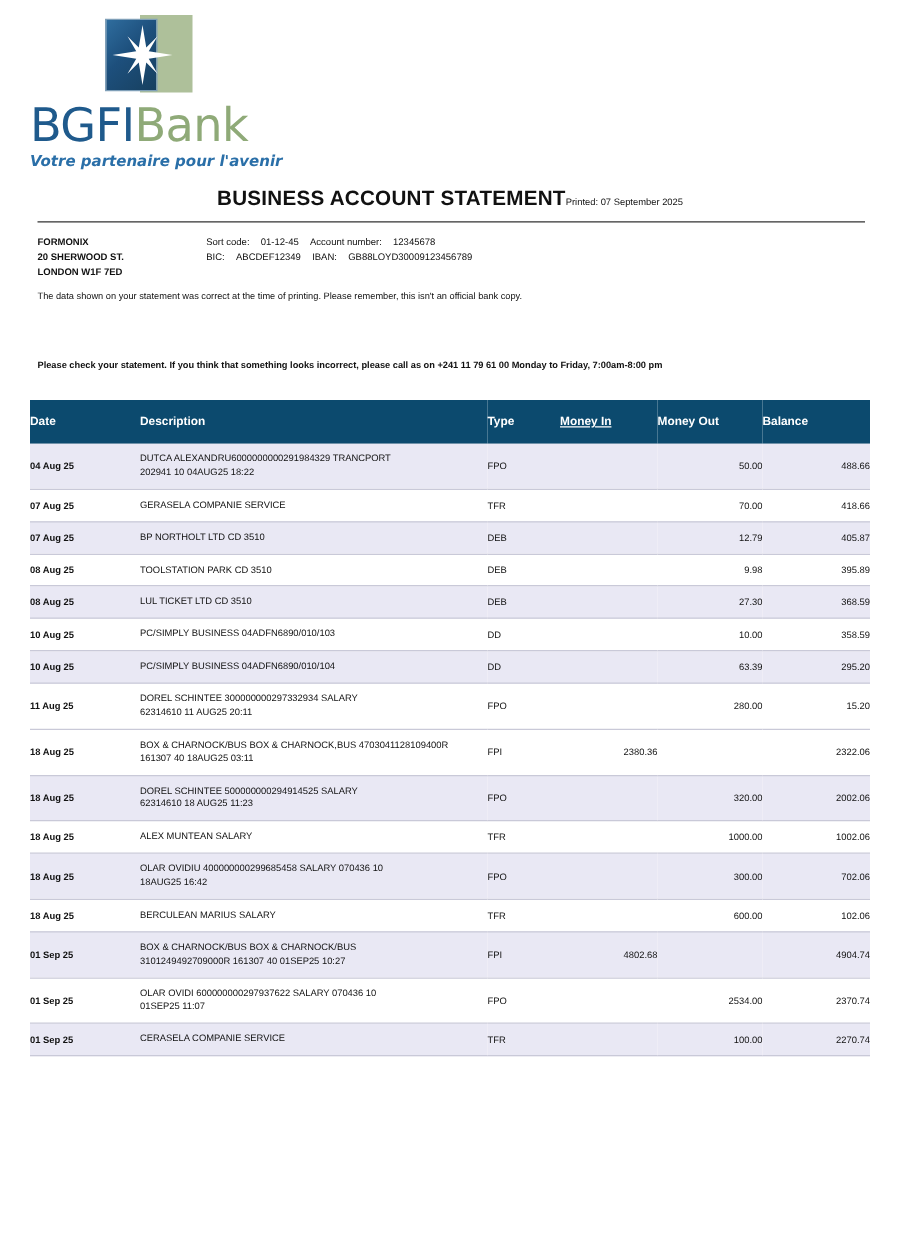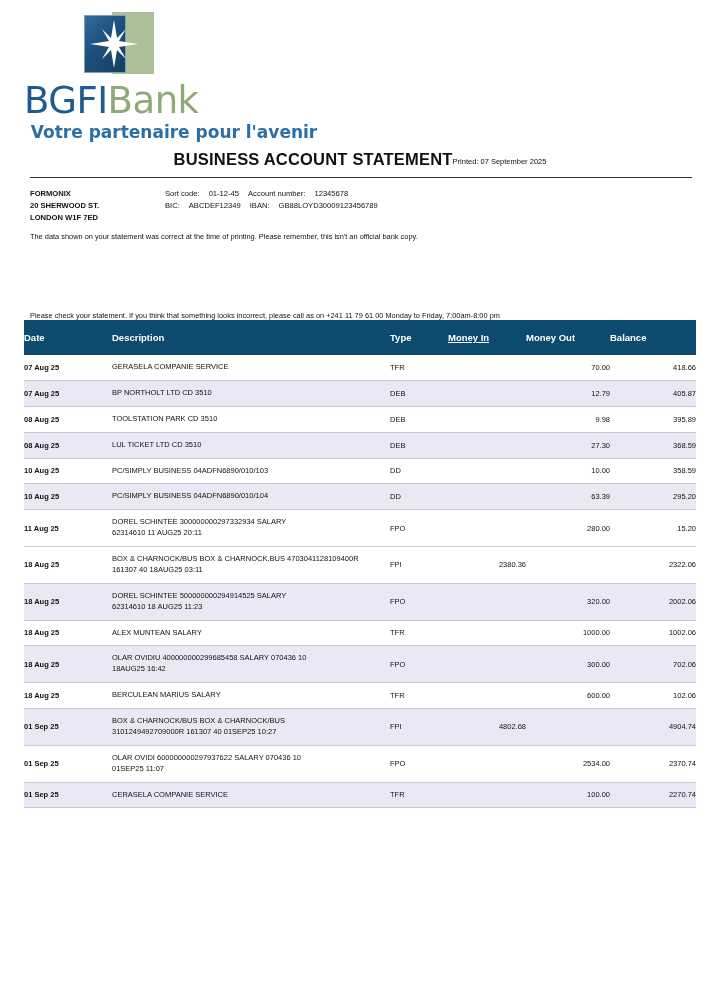--- a/index.html
+++ b/index.html
@@ -66,25 +66,25 @@
     margin-top: 6px;
     font-size: 37px;
     letter-spacing: -0.5px;
     line-height: 1;
     font-family: "DejaVu Sans", sans-serif;
   }
   .logo-word .bgfi { color: #1f5a8c; font-weight: 400; }
   .logo-word .bank { color: #8faa78; font-weight: 400; }
   .logo-tag {
     margin-top: 3px;
-    font-size: 17px;
+    font-size: 12px;
+    font-style: italic;
     font-weight: bold;
     color: #2a6fa8;
     font-family: "DejaVu Sans", sans-serif;
-    text-align: center;
   }
 
   
   .title-row {
     position: absolute;
     left: 30px;
     top: 150px;
     width: 660px;
     display: flex;
     align-items: flex-end;
@@ -138,23 +138,22 @@
     left: 30px;
     top: 232px;
     font-size: 7.4px;
     color: #111;
   }
   .notice-2 {
     position: absolute;
     left: 30px;
     top: 287px;
     font-size: 7.4px;
-    font-weight: normal;
-    color: #111;
-    margin-top: 24px;
+    font-weight: bold;
+    color: #111;
   }
 
   
   .table-wrap {
     position: absolute;
     left: 24px;
     top: 320px;
     width: 672px;
   }
   table.stmt {
@@ -251,20 +250,31 @@
         <tr>
           <th class="c-date">Date</th>
           <th class="c-desc">Description</th>
           <th class="c-type">Type</th>
           <th class="c-in">Money In</th>
           <th class="c-out">Money Out</th>
           <th class="c-bal">Balance</th>
         </tr>
       </thead>
       <tbody id="stmt-body">
+          <tr class="alt">
+            <td class="c-date">04 Aug 25</td>
+            <td class="c-desc">
+              <div>DUTCA ALEXANDRU6000000000291984329 TRANCPORT</div>
+              <div>202941 10 04AUG25 18:22</div>
+            </td>
+            <td class="c-type">FPO</td>
+            <td class="c-in"></td>
+            <td class="c-out">50.00</td>
+            <td class="c-bal">488.66</td>
+          </tr>
           <tr class="plain">
             <td class="c-date">07 Aug 25</td>
             <td class="c-desc">
               <div>GERASELA COMPANIE SERVICE</div>
             </td>
             <td class="c-type">TFR</td>
             <td class="c-in"></td>
             <td class="c-out">70.00</td>
             <td class="c-bal">418.66</td>
           </tr>

